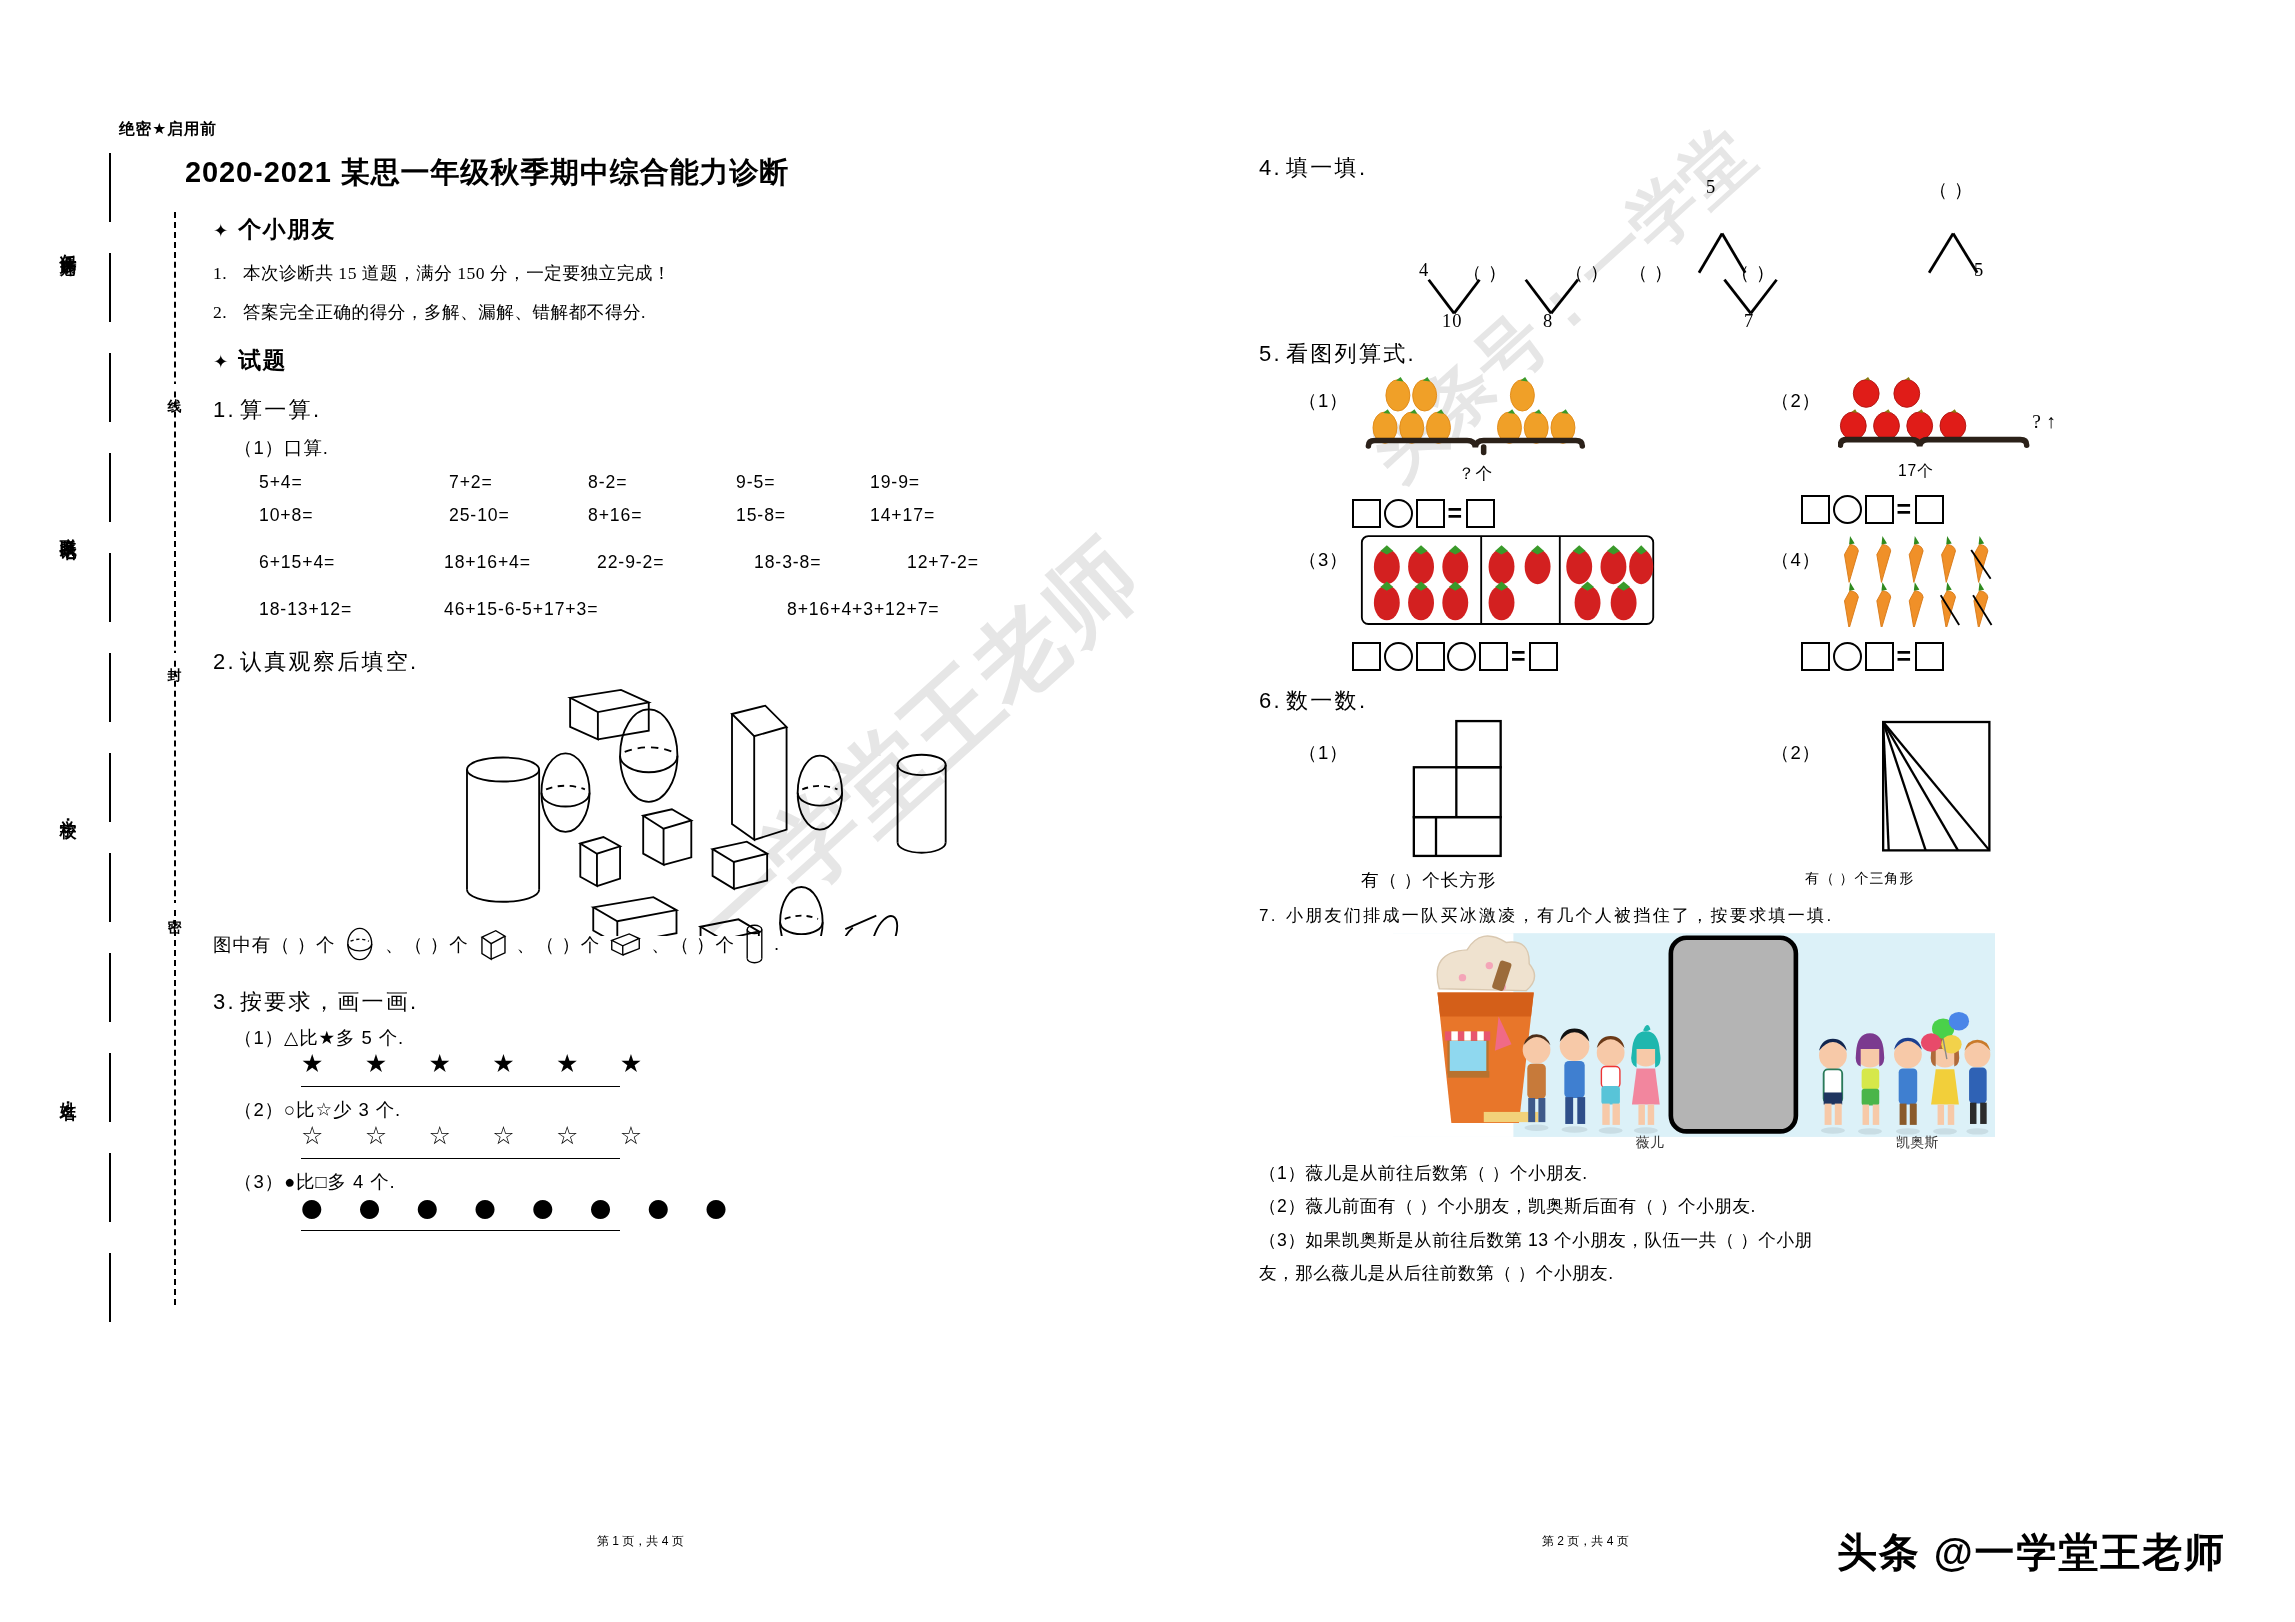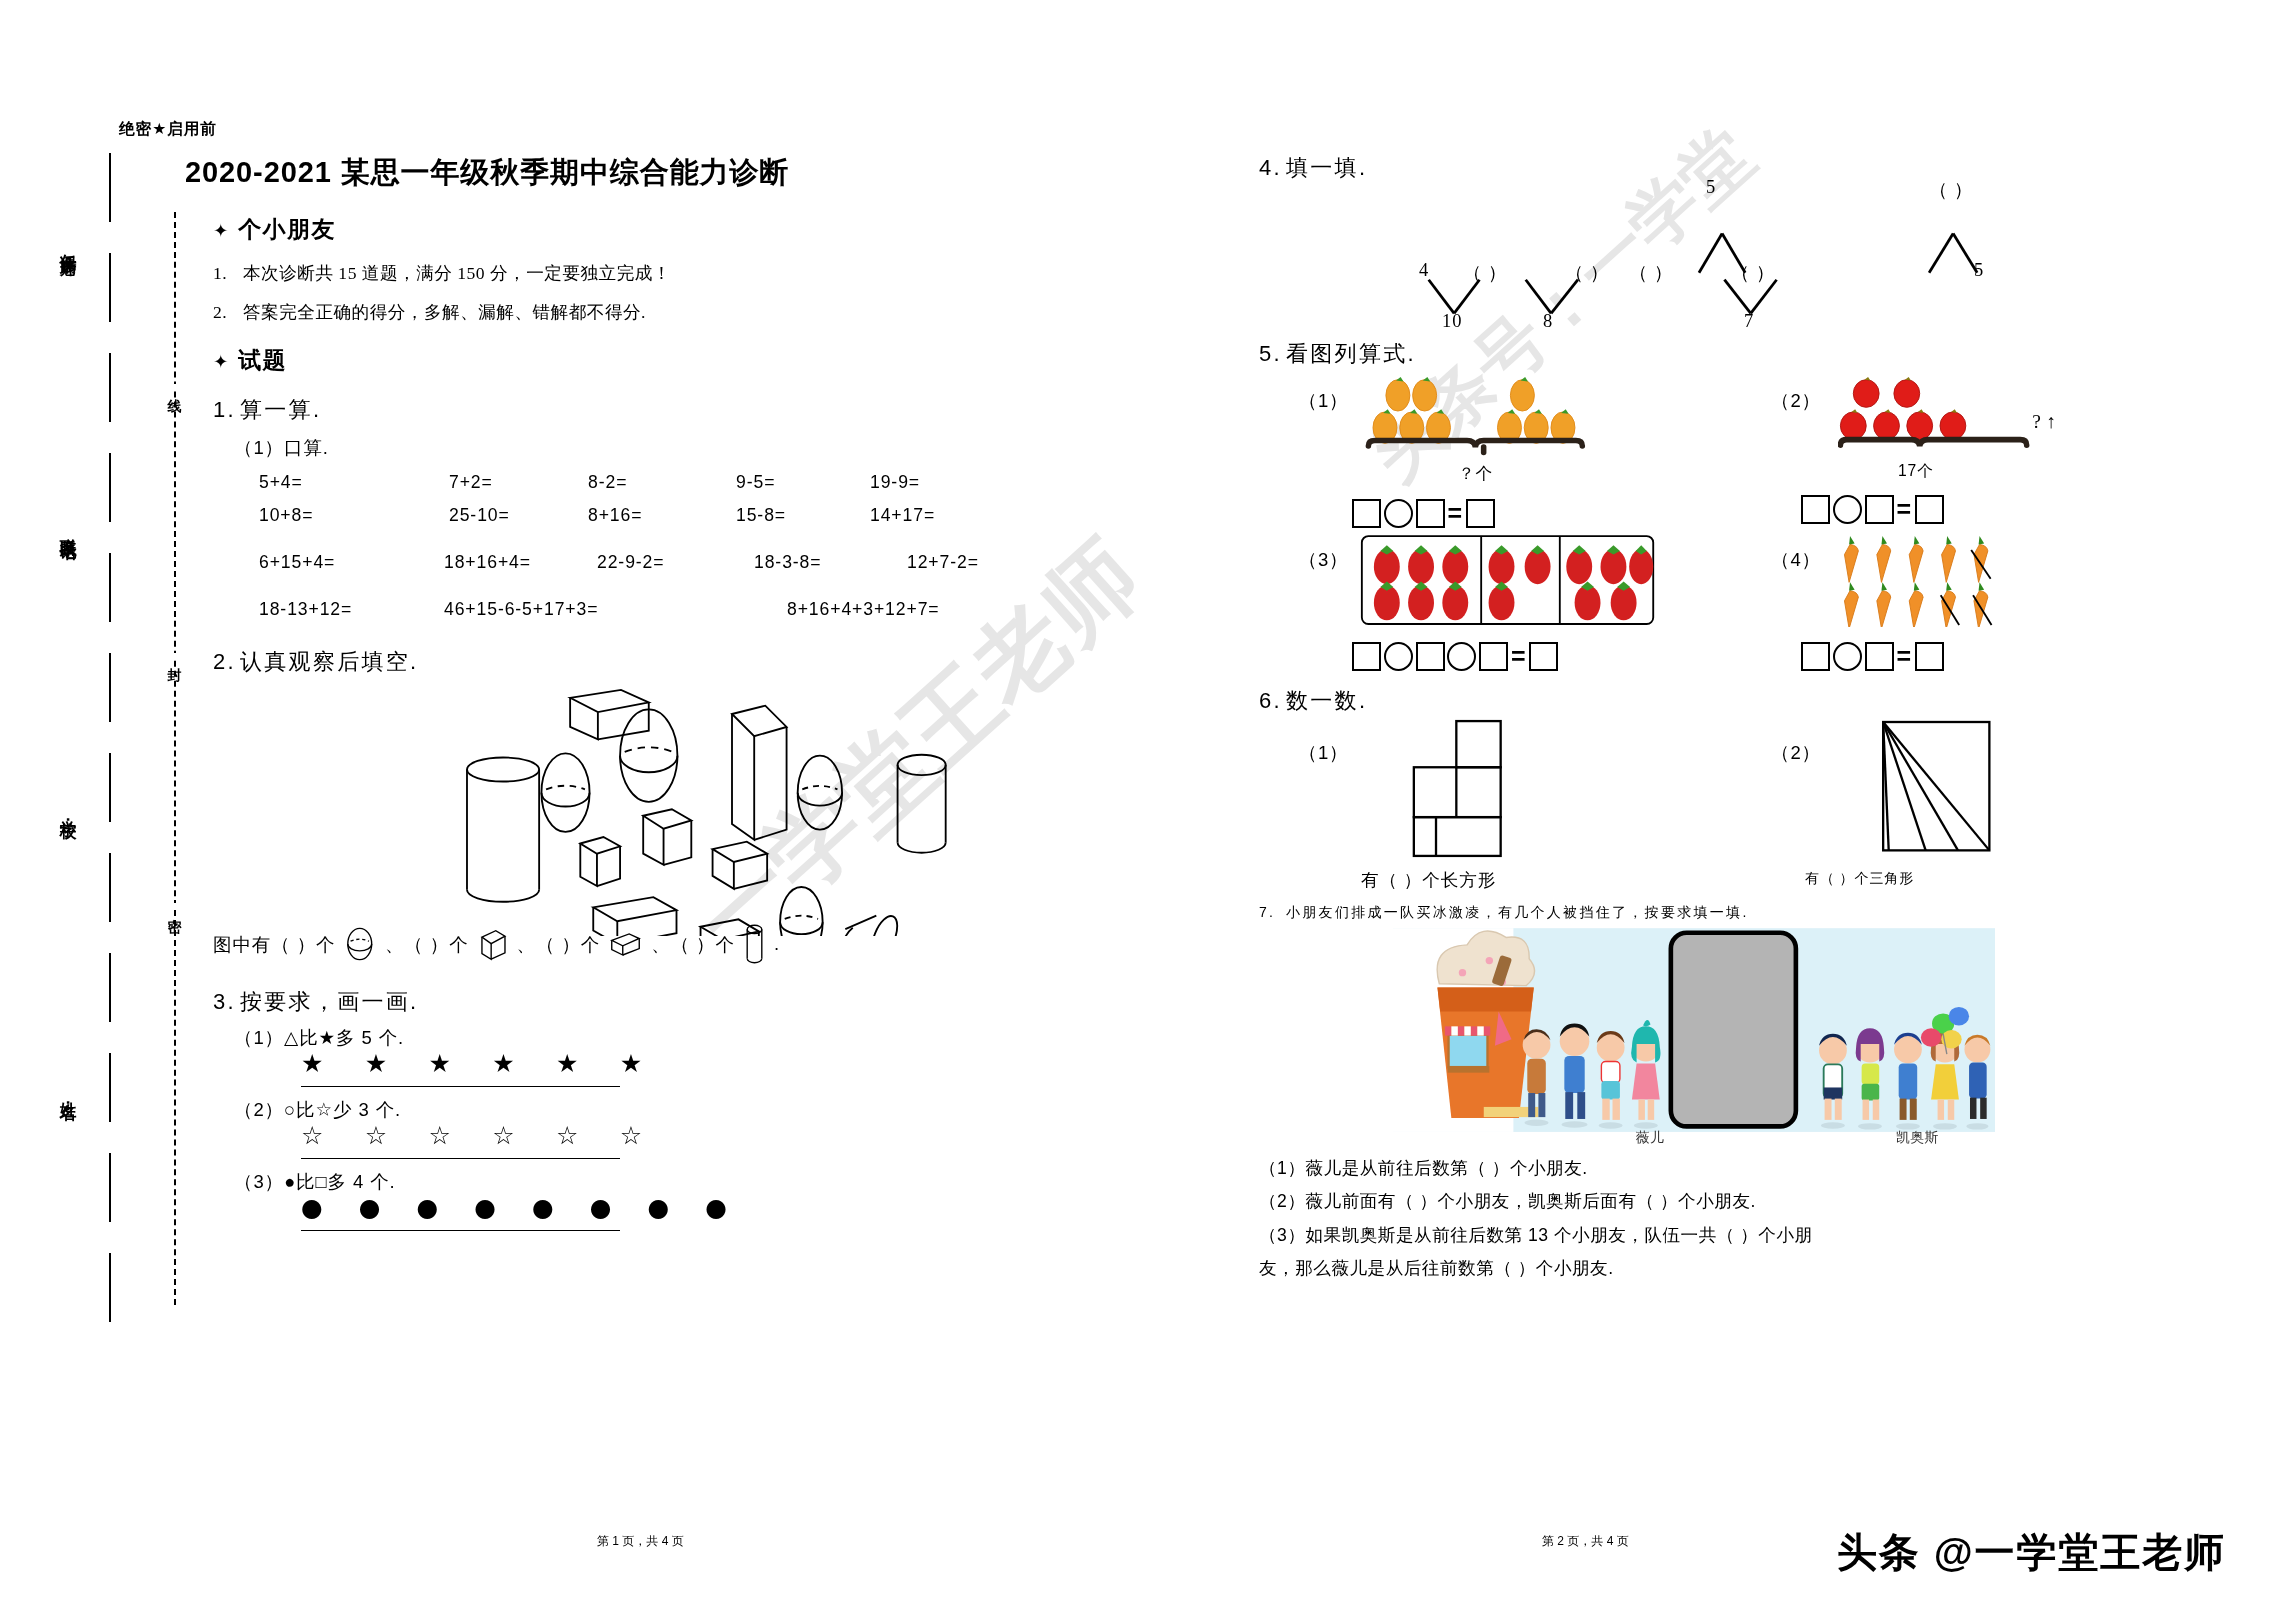--- a/index.html
+++ b/index.html
@@ -554,21 +554,21 @@
             <path d="M48 6 L210 284"></path>
             <path d="M48 6 L278 284"></path>
           </svg>
           <div style="margin-left:-56px;margin-top:7px;font-size:14px;letter-spacing:0.9px">有（      ）个三角形</div>
         </div>
       </div>
     </div>
   </div>
 
   <div class="q" style="margin-top:12px">
-    <div class="q-title" style="font-size:14px">
+    <div class="q-title" style="font-size:17px">
       <span class="q-num">7.</span><span>小朋友们排成一队买冰激凌，有几个人被挡住了，按要求填一填.</span>
     </div>
 
     <div style="position:relative;margin:6.5px 0 0 134px;width:602px;height:218px">
       <svg width="602" height="218" viewBox="0 0 1300 470" style="font-size:40px">
         <rect x="0" y="0" width="1300" height="440" fill="#dcf1f8"></rect>
         <rect x="0" y="0" width="260" height="440" fill="#ffffff"></rect>
 
         <g>
           <path d="M100 120 q-22 -80 60 -84 q30 -50 84 -16 q52 -8 50 46 q26 30 -6 58z" fill="#efe2cf" stroke="#d9c8b0" stroke-width="3"></path>

